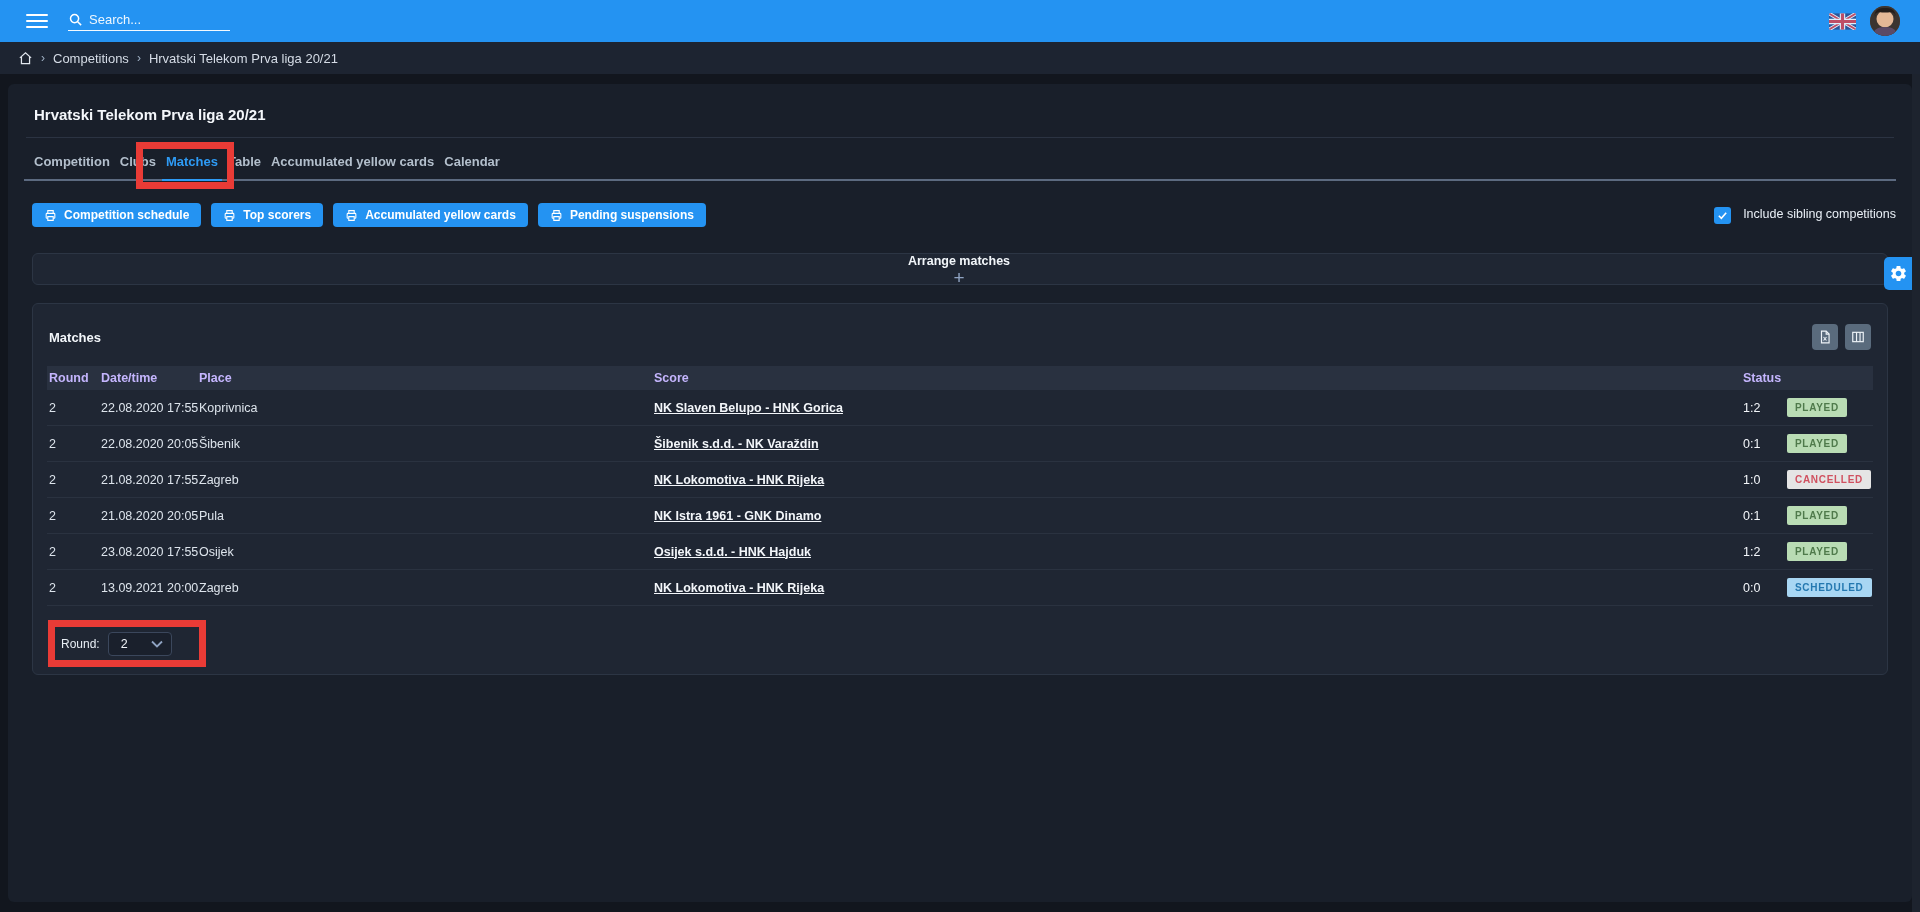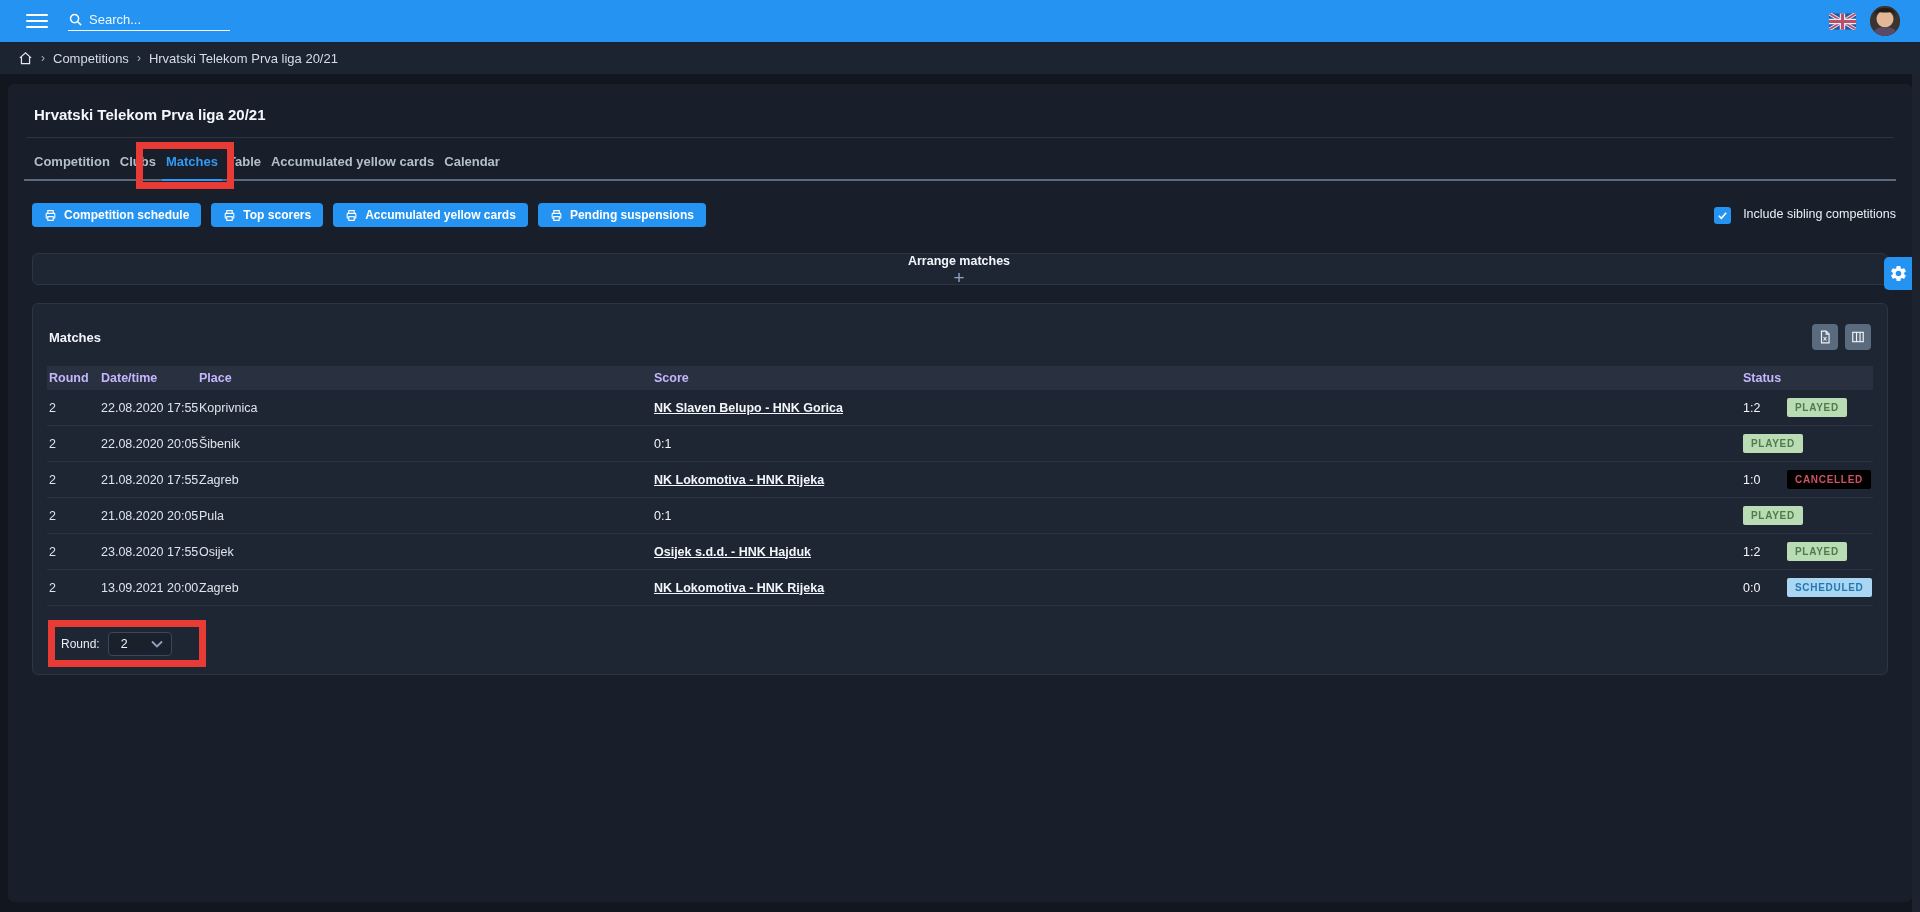--- a/index.html
+++ b/index.html
@@ -150,21 +150,21 @@
   .match-link {
     color:#f3f6fa; font-weight:bold; text-decoration:underline; cursor:pointer;
     white-space:nowrap;
   }
   .score { font-weight:normal; color:#f3f6fa; }
   .badge {
     display:inline-block; padding:4px 8px; border-radius:2px;
     font-size:10px; font-weight:bold; letter-spacing:.7px;
   }
   .badge.played    { background:#b9dcb4; color:#4f7a4b; }
-  .badge.cancelled { background:#000000; color:#d05160; }
+  .badge.cancelled { background:#e5e5e5; color:#d05160; }
   .badge.scheduled { background:#a8d6f3; color:#2478b0; }
 
   
   .round-row { margin:26px 0 6px 14px; position:relative; display:inline-flex; align-items:center; gap:8px; }
   .round-label { font-size:12px; color:#e8eef5; }
   .round-select {
     width:64px; height:24px; background:#1a202c;
     border:1px solid #3b475c; border-radius:4px;
     display:flex; align-items:center; justify-content:space-between;
     padding:0 8px 0 12px; cursor:pointer;
@@ -337,35 +337,37 @@
         <div>22.08.2020 17:55</div>
         <div>Koprivnica</div>
         <div><a class="match-link">NK Slaven Belupo - HNK Gorica</a></div>
         <div class="score">1:2</div>
         <div><span class="badge played">PLAYED</span></div>
       </div>
       <div class="tbl-row">
         <div>2</div>
         <div>22.08.2020 20:05</div>
         <div>Šibenik</div>
+        <div><a class="match-link">Šibenik s.d.d. - NK Varaždin</a></div>
         <div class="score">0:1</div>
         <div><span class="badge played">PLAYED</span></div>
       </div>
       <div class="tbl-row">
         <div>2</div>
         <div>21.08.2020 17:55</div>
         <div>Zagreb</div>
         <div><a class="match-link">NK Lokomotiva - HNK Rijeka</a></div>
         <div class="score">1:0</div>
         <div><span class="badge cancelled">CANCELLED</span></div>
       </div>
       <div class="tbl-row">
         <div>2</div>
         <div>21.08.2020 20:05</div>
         <div>Pula</div>
+        <div><a class="match-link">NK Istra 1961 - GNK Dinamo</a></div>
         <div class="score">0:1</div>
         <div><span class="badge played">PLAYED</span></div>
       </div>
       <div class="tbl-row">
         <div>2</div>
         <div>23.08.2020 17:55</div>
         <div>Osijek</div>
         <div><a class="match-link">Osijek s.d.d. - HNK Hajduk</a></div>
         <div class="score">1:2</div>
         <div><span class="badge played">PLAYED</span></div>

